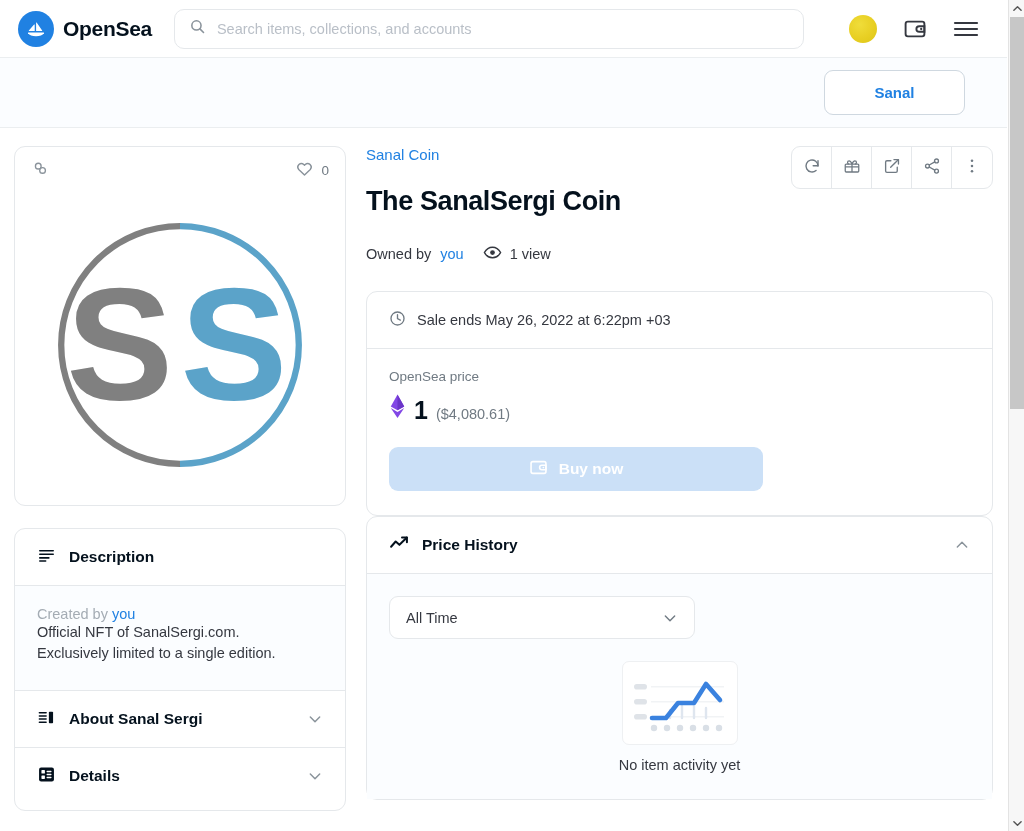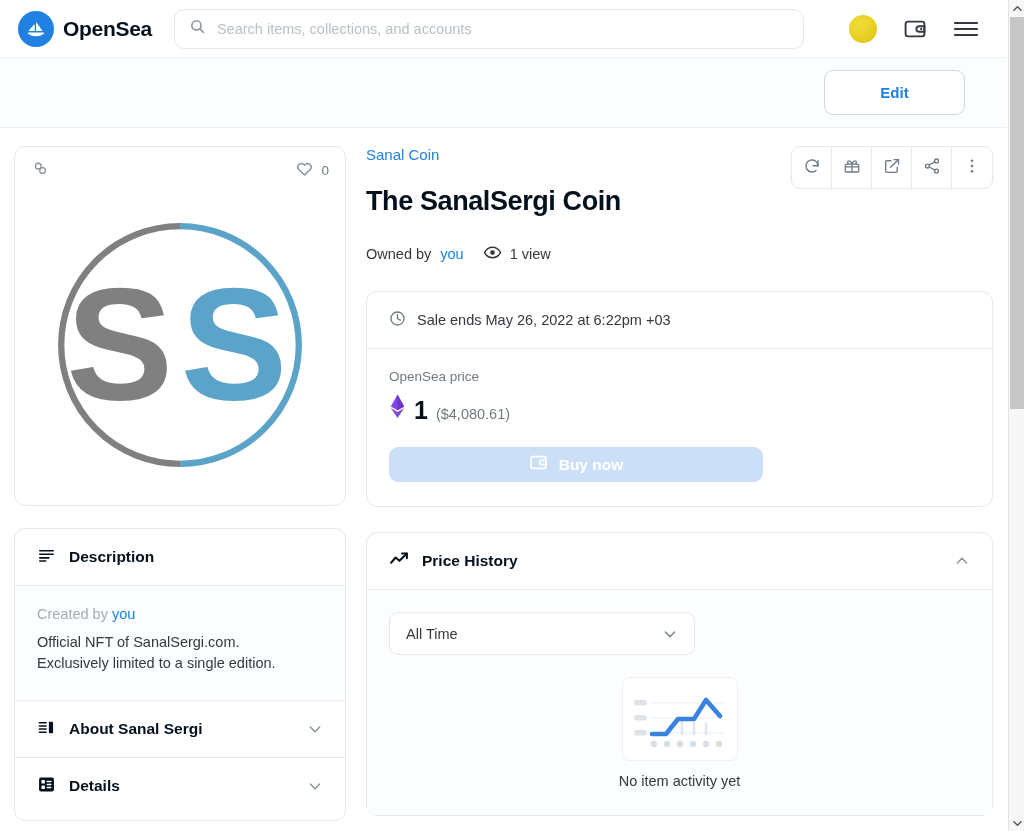--- a/index.html
+++ b/index.html
@@ -107,21 +107,21 @@
   
   .sect-head {
     height: 56px; display: flex; align-items: center; padding: 0 22px; gap: 13px;
     cursor: pointer;
   }
   .sect-title { font-size: 15.5px; font-weight: 700; color: #04111d; }
   .sect-chevron { margin-left: auto; color: #8a939b; display: flex; }
   .divider { height: 1px; background: #e5e8eb; }
 
   .desc-body { padding: 20px 22px 26px 22px; background: #fbfdff; }
-  .desc-created { font-size: 14.5px; color: #a4acb4; margin-bottom: 10px; }
+  .desc-created { font-size: 14.5px; color: #a4acb4; }
   .link-blue { color: #2081E2; text-decoration: none; }
   .desc-text { font-size: 14.5px; color: #353840; line-height: 1.45; max-width: 275px; }
 
   
   .collection-link {
     font-size: 15px; color: #2081E2; text-decoration: none; display: inline-block;
   }
   .item-title {
     font-size: 27px; font-weight: 700; color: #04111d; letter-spacing: -0.4px;
     margin-top: 22px;
@@ -148,28 +148,28 @@
   .sale-ends {
     height: 56px; display: flex; align-items: center; gap: 11px; padding: 0 22px;
     font-size: 14.5px; color: #353840;
   }
   .price-body { padding: 20px 22px 24px 22px; }
   .price-label { font-size: 13.5px; color: #707a83; }
   .price-row { display: flex; align-items: baseline; gap: 8px; margin-top: 10px; }
   .price-eth { font-size: 25px; font-weight: 700; color: #04111d; }
   .price-usd { font-size: 14.5px; color: #707a83; }
   .buy-btn {
-    margin-top: 22px; height: 35px; width: 374px; border-radius: 9px;
+    margin-top: 22px; height: 44px; width: 374px; border-radius: 9px;
     background: #cbe0f7; color: #ffffff; display: flex; align-items: center;
     justify-content: center; gap: 11px; font-size: 15.5px; font-weight: 700;
     border: none; cursor: default; font-family: "Liberation Sans", sans-serif;
   }
 
   
-  .ph-card { margin-top: 25px; }
+  .ph-card { }
   .ph-body { padding: 22px 22px 26px 22px; background: #fbfdff; }
   .select-pill {
     width: 306px; height: 43px; border: 1px solid #e5e8eb; border-radius: 9px;
     background: #fff; display: flex; align-items: center; padding: 12px 16px;
     font-size: 14.5px; color: #353840; cursor: pointer;
   }
   .select-chevron { margin-left: auto; color: #707a83; display: flex; }
   .empty-wrap {
     display: flex; flex-direction: column; align-items: center; justify-content: center;
     margin-top: 22px; gap: 12px;
@@ -224,21 +224,21 @@
           <svg width="26" height="20" viewBox="0 0 26 20" stroke="#353840" stroke-width="2.2" stroke-linecap="round">
             <line x1="2" y1="4" x2="24" y2="4"></line>
               <line x1="2" y1="10" x2="24" y2="10"></line>
               <line x1="2" y1="16" x2="24" y2="16"></line>
           </svg>
         </div>
       </div>
     </div>
 
     <div class="actionbar">
-      <button class="btn-edit">Edit</button>
+      <button class="btn-edit">Sanal</button>
     </div>
 
     <div class="body-area">
 
       <div class="col-left">
 
         <div class="card nft-card">
           <div class="nft-topbar">
             <span>
               <svg width="19" height="19" viewBox="0 0 24 24" fill="none" stroke="#8a939b" stroke-width="1.7">

